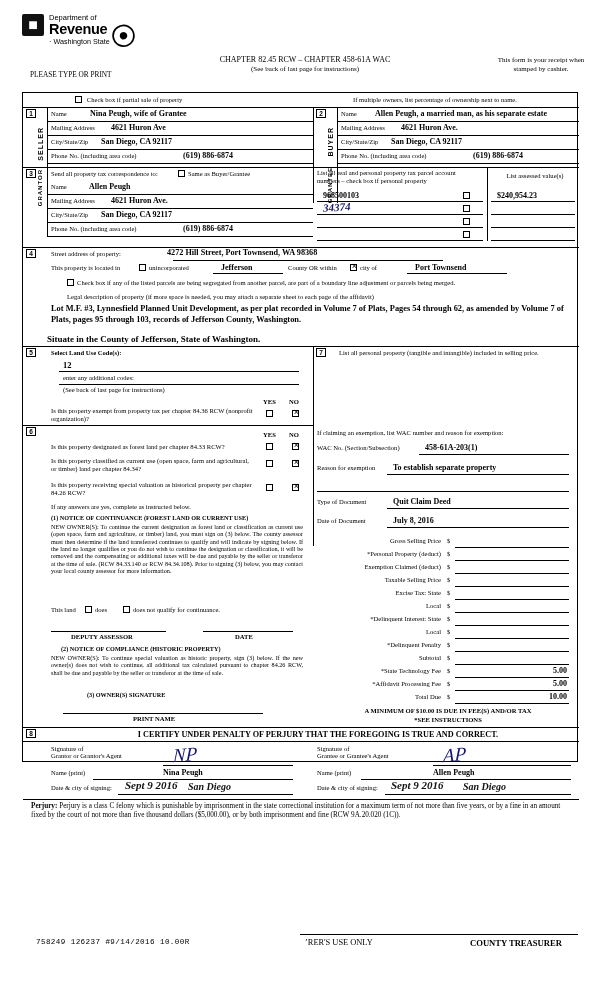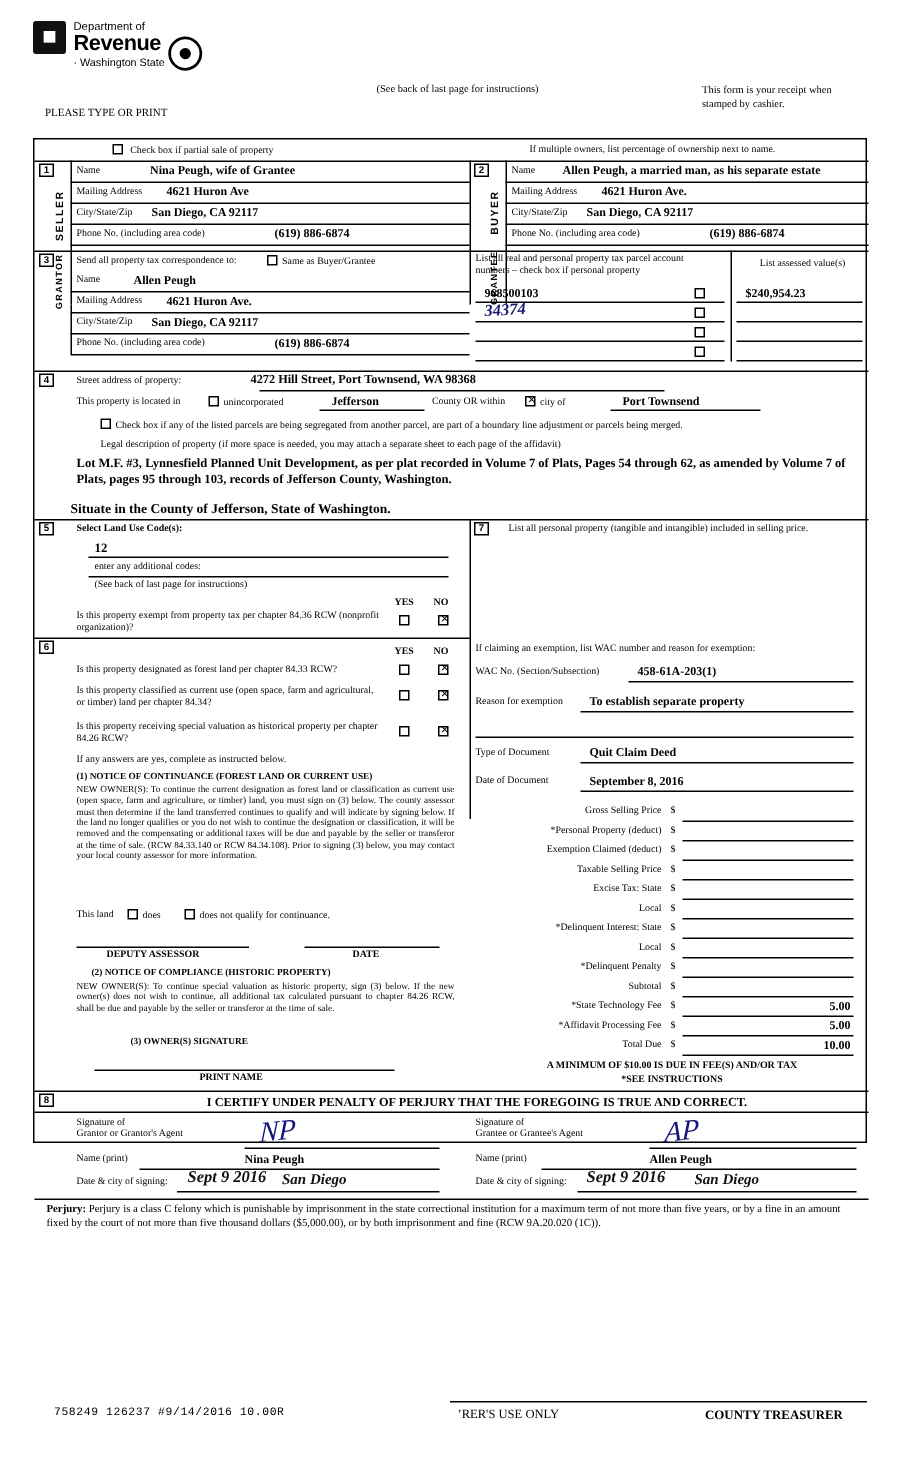--- a/index.html
+++ b/index.html
@@ -24,21 +24,21 @@
   .dept-text .l2 { font-family:"Liberation Sans",sans-serif;font-size:14.5px;font-weight:bold;letter-spacing:-0.3px; }
   .dept-text .l3 { font-family:"Liberation Sans",sans-serif;font-size:7.2px; margin-top:1px;}
   .swirl { position:absolute; left:88px; top:8px; font-size:27px; font-family:"Liberation Serif",serif; }
 
   .title-block { position:absolute; left:140px; top:54px; width:330px; text-align:center; }
   .title-main { font-weight:bold; font-size:11.5px; letter-spacing:.2px;}
   .title-sub { font-size:8px; margin-top:1px;}
   .title-warn { font-weight:bold; font-size:8px; margin-top:2px;}
   .title-note { font-size:7px; margin-top:1px;}
 
-  .receipt { position:absolute; right:22px; top:56px; width:110px; text-align:left; font-size:7px; line-height:1.25;}
+  .receipt { position:absolute; right:4px; top:56px; width:110px; text-align:center; font-size:7px; line-height:1.25;}
   .pleasetype { position:absolute; left:30px; top:70px; font-size:7.3px;}
 
   
   .outer {
     position:absolute; left:22px; top:92px; width:556px; height:670px;
     border:1.1px solid #000;
   }
   .cell { position:absolute; }
   .bx {
     display:inline-block; width:7px; height:7px; border:1px solid #000;
@@ -96,20 +96,21 @@
       <div class="dept-text">
         <div class="l1">Department of</div>
         <div class="l2">Revenue</div>
         <div class="l3">· <span>Washington State</span></div>
       </div>
     </div>
     <div class="swirl">⦿</div>
   </div>
 
   <div class="title-block">
+    <div class="title-sub">CHAPTER 82.45 RCW – CHAPTER 458-61A WAC</div>
     <div class="title-note">(See back of last page for instructions)</div>
   </div>
   <div class="receipt">This form is your receipt when stamped by cashier.</div>
   <div class="pleasetype">PLEASE TYPE OR PRINT</div>
 
   <div class="outer">
 
     <div class="cell" style="left:52px;top:3px;">
       <span class="bx"></span>
       <span class="small" style="margin-left:3px;">Check box if partial sale of property</span>
@@ -118,21 +119,21 @@
     <div class="hline" style="left:0;top:14px;width:556px;"></div>
 
     <div class="vline" style="left:290px;top:14px;height:96px;"></div>
 
     <div class="num" style="left:3px;top:16px;">1</div>
     <div class="sideword" style="left:14px;top:34px;">SELLER</div>
     <div class="sideword" style="left:14px;top:76px;font-size:6px;">GRANTOR</div>
     <div class="vline" style="left:24px;top:14px;height:96px;"></div>
 
     <div class="cell small" style="left:28px;top:17px;">Name</div>
-    <div class="cell val" style="left:65px;top:16px;font-size:8px;padding-left:12px;">Nina Peugh, wife of Grantee</div>
+    <div class="cell val" style="left:55px;top:16px;font-size:8px;padding-left:12px;">Nina Peugh, wife of Grantee</div>
     <div class="hline" style="left:24px;top:28px;width:266px;"></div>
 
     <div class="cell small" style="left:28px;top:31px;">Mailing Address</div>
     <div class="cell val" style="left:88px;top:30px;font-size:8px;">4621 Huron Ave</div>
     <div class="hline" style="left:24px;top:42px;width:266px;"></div>
 
     <div class="cell small" style="left:28px;top:45px;">City/State/Zip</div>
     <div class="cell val" style="left:78px;top:44px;font-size:8px;">San Diego, CA 92117</div>
     <div class="hline" style="left:24px;top:56px;width:266px;"></div>
 
@@ -302,21 +303,21 @@
     <div class="cell small" style="left:294px;top:371px;">Reason for exemption</div>
     <div class="cell val" style="left:370px;top:370px;font-size:8px;">To establish separate property</div>
     <div class="hline" style="left:364px;top:381px;width:182px;"></div>
     <div class="hline" style="left:294px;top:398px;width:252px;"></div>
 
     <div class="cell small" style="left:294px;top:405px;">Type of Document</div>
     <div class="cell val" style="left:370px;top:404px;font-size:8px;">Quit Claim Deed</div>
     <div class="hline" style="left:364px;top:415px;width:182px;"></div>
 
     <div class="cell small" style="left:294px;top:424px;">Date of Document</div>
-    <div class="cell val" style="left:370px;top:423px;font-size:8px;">September 8, 2016</div>
+    <div class="cell val" style="left:370px;top:423px;font-size:8px;">July 8, 2016</div>
     <div class="hline" style="left:364px;top:434px;width:182px;"></div>
 
     <div id="calc-rows">
         <div class="cell small" style="left: 294px; top: 444px; width: 124px; text-align: right;">Gross Selling Price</div>
         <div class="cell small" style="left: 424px; top: 444px;">$</div>
         <div class="cell val" style="left: 470px; top: 443px; width: 74px; text-align: right; font-size: 8px;"></div>
         <div class="hline" style="left: 432px; top: 454px; width: 114px;"></div>
         <div class="cell small" style="left: 294px; top: 457px; width: 124px; text-align: right;">*Personal Property (deduct)</div>
         <div class="cell small" style="left: 424px; top: 457px;">$</div>
         <div class="cell val" style="left: 470px; top: 456px; width: 74px; text-align: right; font-size: 8px;"></div>

